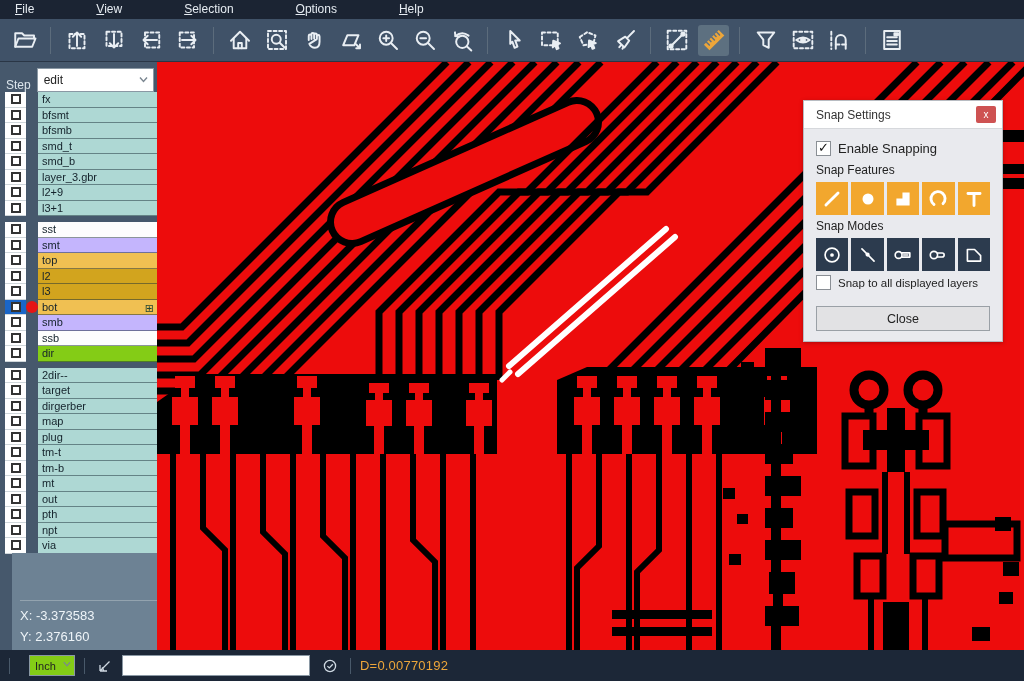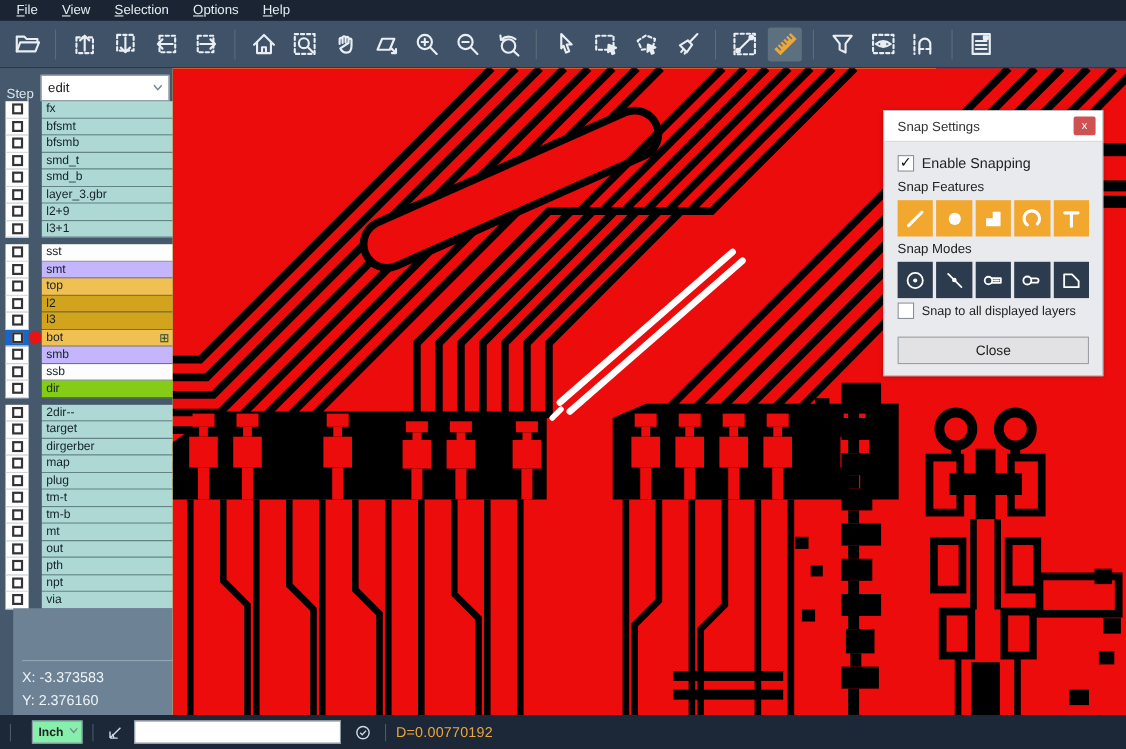--- a/index.html
+++ b/index.html
@@ -1,21 +1,21 @@
 <!DOCTYPE html>
 <html><head>
 <meta charset="utf-8">
 <style>
   * { margin:0; padding:0; box-sizing:border-box; }
   html,body { width:1024px; height:681px; overflow:hidden; font-family:"Liberation Sans","DejaVu Sans",sans-serif; }
   #app { position:relative; width:1024px; height:681px; background:#44556a; }
 
   
   .menubar { position:absolute; left:0; top:0; width:1024px; height:19px; background:#1b2433;
-             display:flex; align-items:center; padding-left:4px; }
+             display:flex; align-items:center; padding-left:4px;gap:40px; }
   .menu-item { color:#e6ecf2; font-size:12px; padding:0 11px; line-height:19px; cursor:default; }
   .menu-item u { text-decoration:underline; }
 
   
   .toolbar { position:absolute; left:0; top:19px; width:1024px; height:43px; background:#405268;
              display:flex; align-items:center; padding-left:6px; border-bottom:1px solid #2a3646; }
   .tb-btn { width:31px; height:31px; margin:0 3px; background:transparent; border:none; color:#e9eef3;
             display:flex; align-items:center; justify-content:center; border-radius:3px; }
   .tb-btn svg { width:24px; height:24px; }
   .tb-btn.active { background:#5d7080; color:#eda63a; }
@@ -46,21 +46,21 @@
   .c-amber { background:#f0c052; }
   .c-gold  { background:#d2a41e; }
   .c-gray  { background:#84cc16; }
 
   .cursor-block { position:absolute; left:12px; bottom:0; width:157px; height:97px; background:#6d8294;
                   padding:52px 0 0 8px; }
   .cursor-block .divider { position:absolute; left:8px; right:8px; top:47px; height:1px; background:#93a3af; }
   .coord { color:#eef4f8; font-size:13px; line-height:21px; }
 
   
-  .canvas-wrap { position:absolute; left:157px; top:62px; width:694px; height:588px; background:#fde047; }
+  .canvas-wrap { position:absolute; left:157px; top:62px; width:694px; height:588px; background:#6d28d9; }
 
   
   .dialog { position:absolute; left:803px; top:100px; width:200px; background:#e9eaee;
             border:1px solid #b8bcc2; box-shadow:0 1px 4px rgba(0,0,0,.25); z-index:10; }
   .dlg-title { height:28px; background:#ffffff; display:flex; align-items:center; padding:0 6px 0 12px;
                border-bottom:1px solid #d6d8dc; }
   .dlg-title-text { flex:1; font-size:12px; color:#333; }
   .dlg-close { width:20px; height:17px; background:#ce5252; color:#fff; font-size:10px; line-height:16px;
                text-align:center; border:none; border-radius:2px; }
   .dlg-body { padding:9px 12px 10px 12px; }
@@ -77,22 +77,22 @@
               display:flex; align-items:center; justify-content:center; }
   .feat-btn svg,.mode-btn svg { width:22px; height:22px; }
   .cb-row.small .cb-text { font-size:11.5px; }
   .dlg-close-btn { width:100%; height:25px; margin-top:9px; background:#e2e2e4; border:1px solid #9aa0a6;
                    font-size:12.5px; color:#222; font-family:inherit; }
 
   
   .bottombar { position:absolute; left:0; bottom:0; width:1024px; height:31px; background:#1c2737;
                display:flex; align-items:center; }
   .bb-sep { width:1px; height:16px; background:#49596a; margin:0 9px; }
-  .unit-select { width:46px; height:21px; background:#86efac; border:1px solid #8a98a4; display:flex;
-                 align-items:center; font-size:11px; color:#222; padding-left:5px; position:relative; margin-left:10px;font-weight:bold;}
+  .unit-select { width:46px; height:21px; background:#84cc16; border:1px solid #8a98a4; display:flex;
+                 align-items:center; font-size:11px; color:#222; padding-left:5px; position:relative; margin-left:10px;}
   .unit-select .chev { position:absolute; right:2px; top:3px; color:#7b8791; font-size:10px; }
   .bb-icon { color:#cfd9e2; display:flex; align-items:center; justify-content:center; width:22px; height:22px; }
   .bb-icon svg { width:16px; height:16px; }
   .measure-input { width:188px; height:21px; background:#fff; border:1px solid #8a98a4; font-size:11px;
                    padding:0 4px; margin:0 9px 0 6px; }
   .dist-text { color:#eda63a; font-size:13px; font-weight:500; letter-spacing:.2px; }
 </style>
 </head>
 <body>
 

